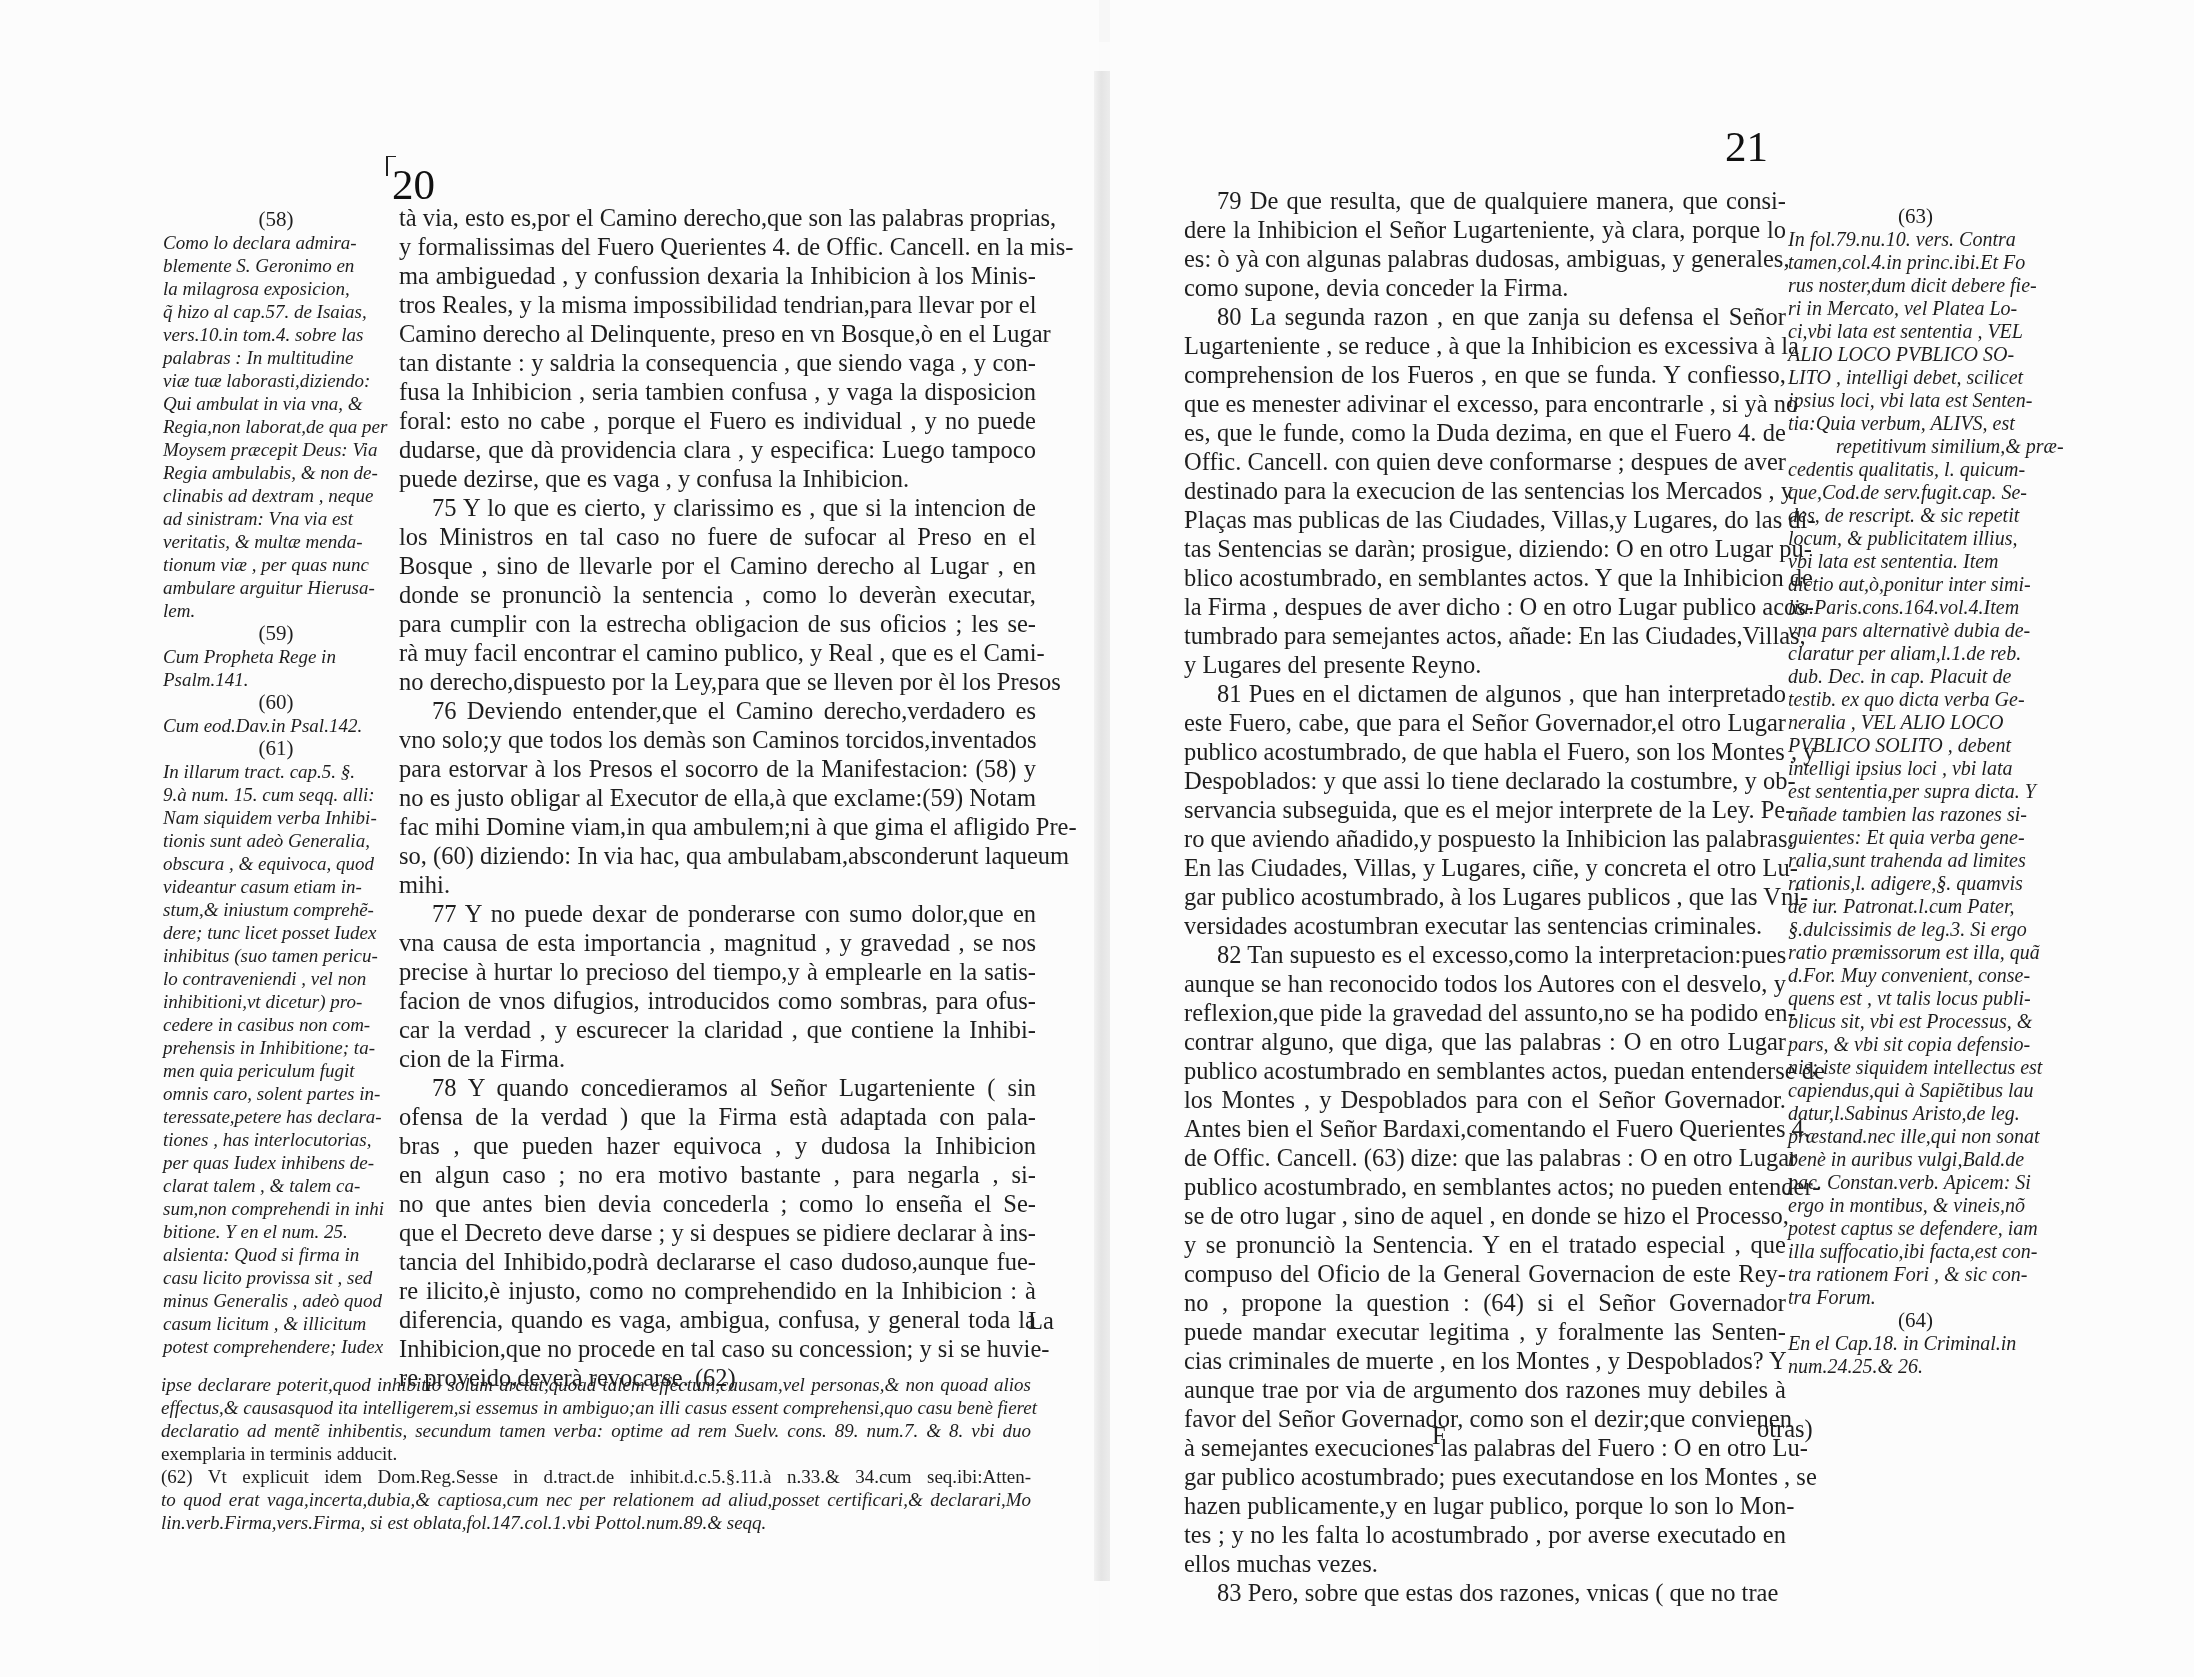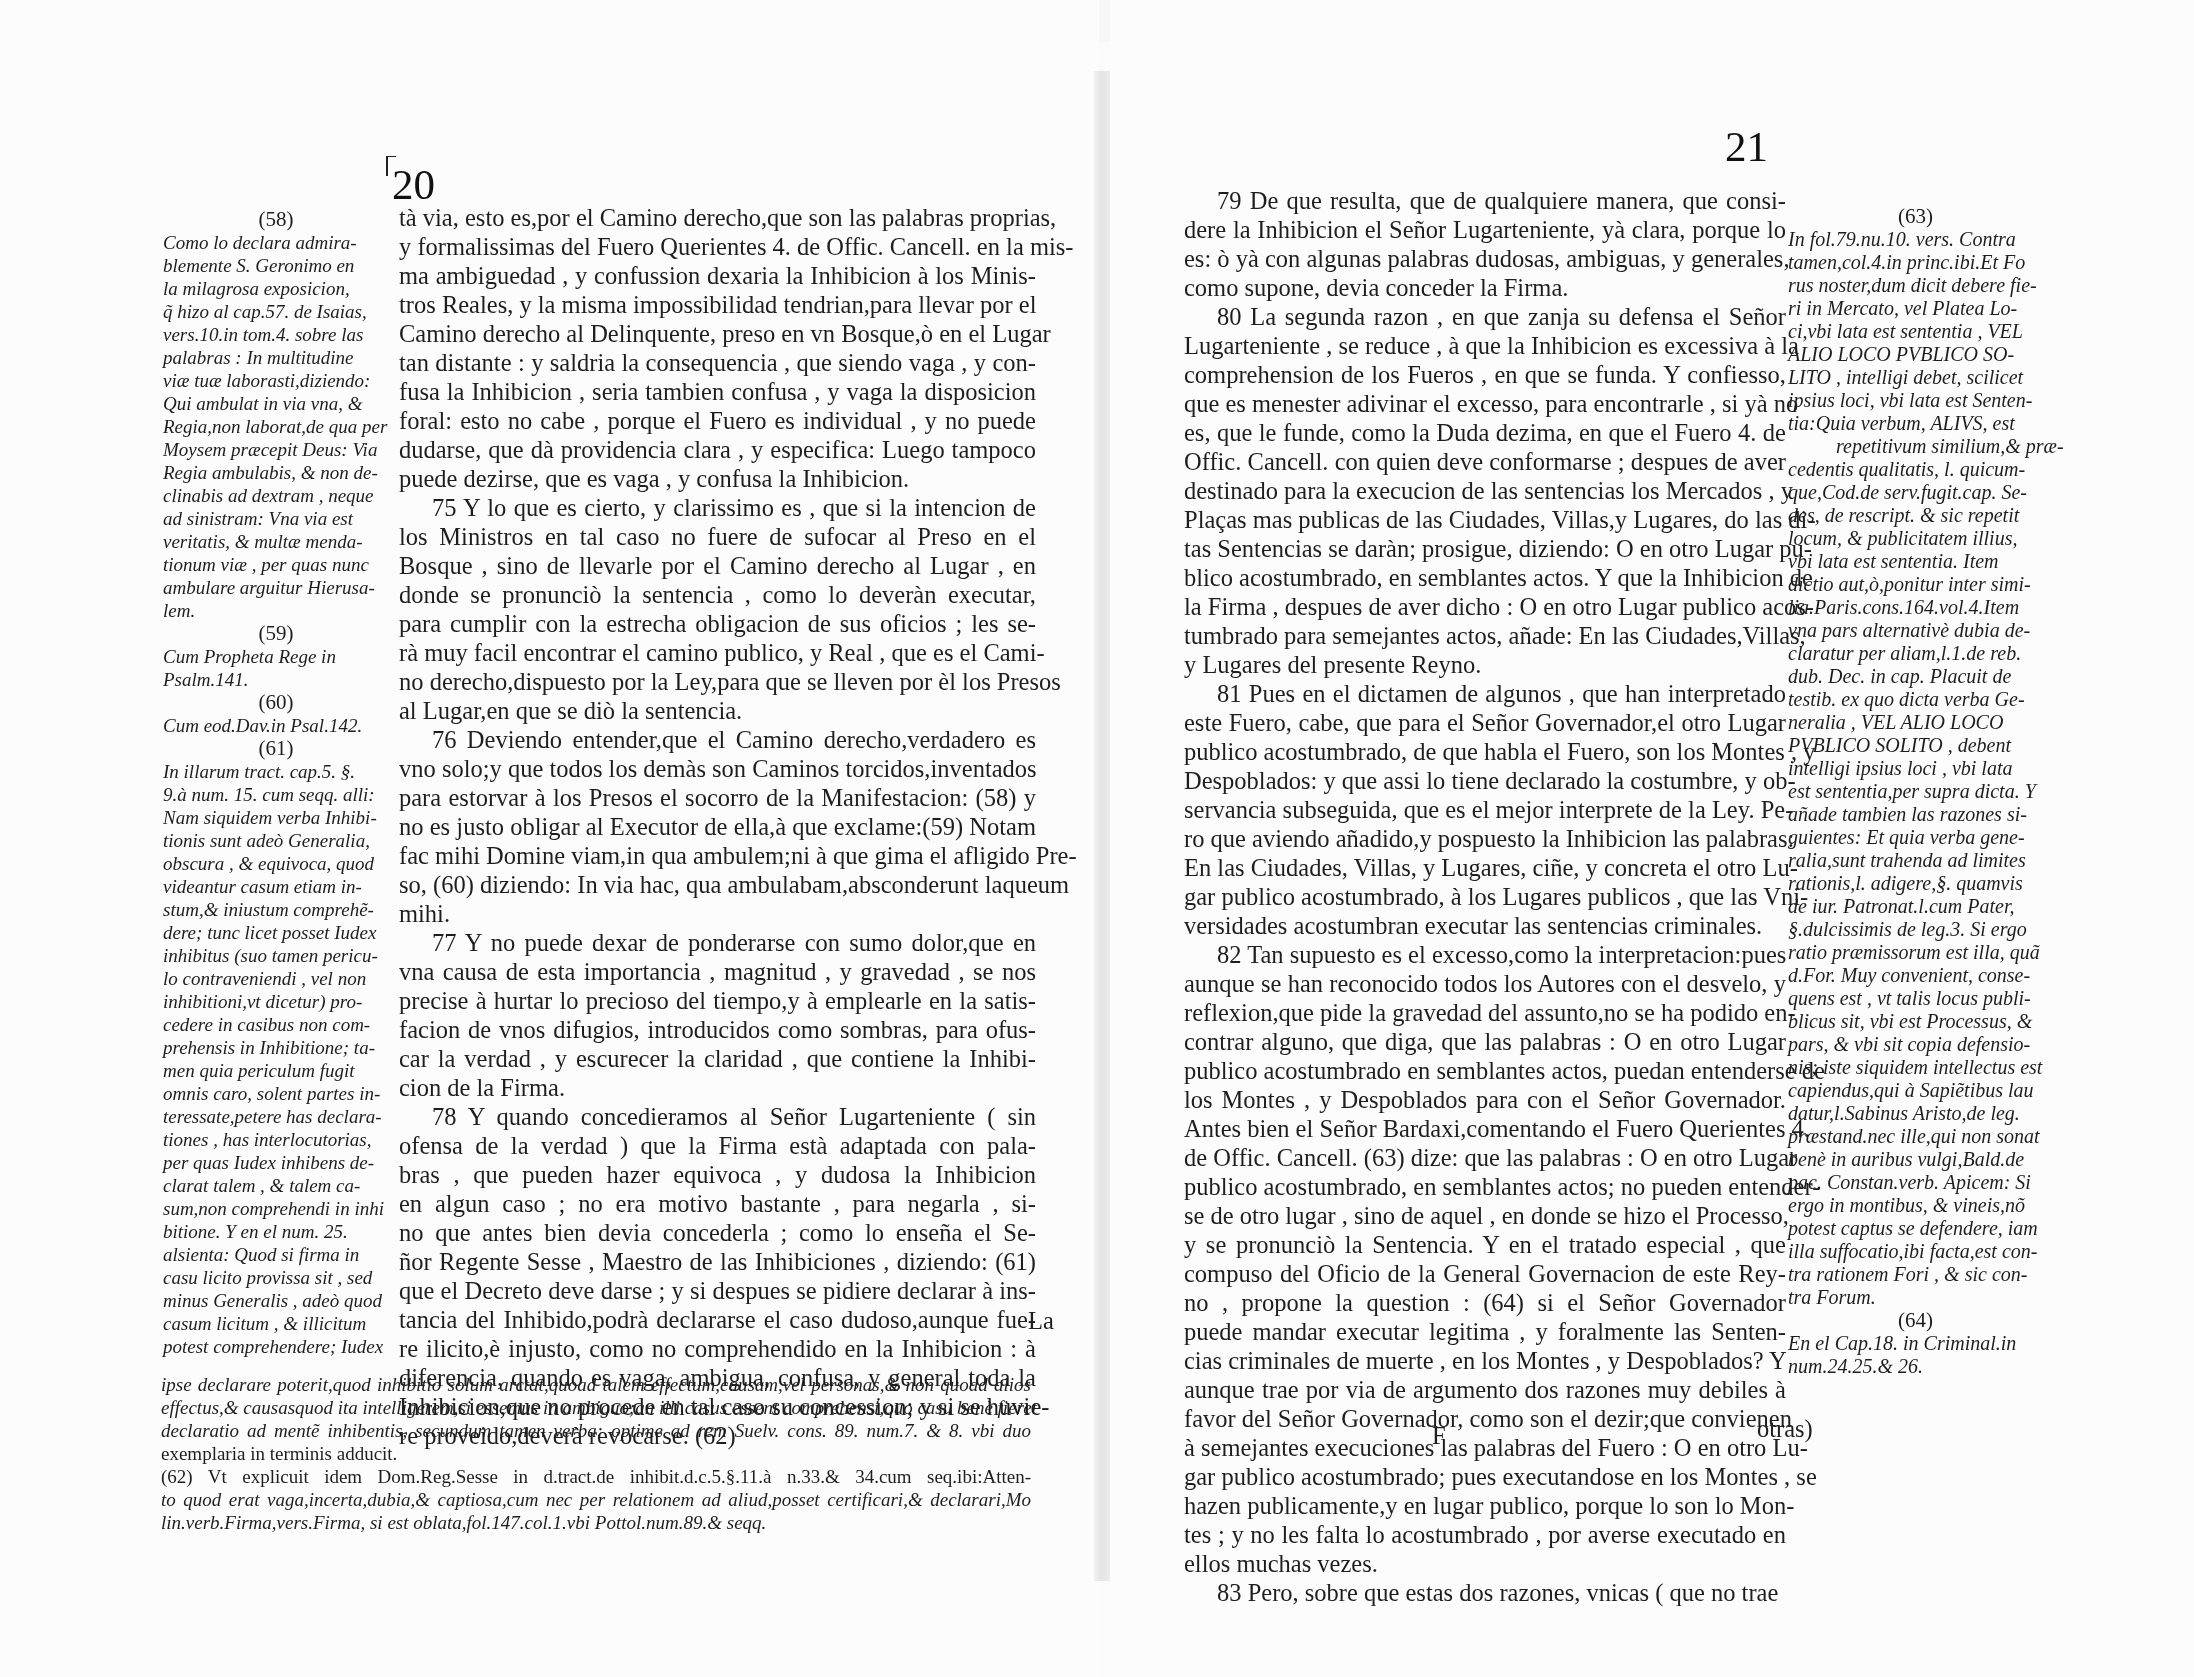--- a/index.html
+++ b/index.html
@@ -119,40 +119,38 @@
       <span class="line">foral: esto no cabe , porque el Fuero es individual , y no puede</span>
       <span class="line">dudarse, que dà providencia clara , y especifica: Luego tampoco</span>
       <span class="line last">puede dezirse, que es vaga , y confusa la Inhibicion.</span>
       <span class="line" style="padding-left: 33px;">75   Y lo que es cierto, y clarissimo es , que si la intencion de</span>
       <span class="line">los Ministros en tal caso no fuere de sufocar al Preso en el</span>
       <span class="line">Bosque , sino de llevarle por el Camino derecho al Lugar , en</span>
       <span class="line">donde se pronunciò la sentencia , como lo deveràn executar,</span>
       <span class="line">para cumplir con la estrecha obligacion de sus oficios ; les se-</span>
       <span class="line">rà muy facil encontrar el camino publico, y Real , que es el Cami-</span>
       <span class="line">no derecho,dispuesto por la Ley,para que se lleven por èl los Presos</span>
-      <span class="line last">al Lugar,en que se diò la sentencia.</span>
       <span class="line" style="padding-left: 33px;">76   Deviendo entender,que el Camino derecho,verdadero es</span>
       <span class="line">vno solo;y que todos los demàs son Caminos torcidos,inventados</span>
       <span class="line">para estorvar à los Presos el socorro de la Manifestacion: (58) y</span>
       <span class="line">no es justo obligar al Executor de ella,à que exclame:(59) Notam</span>
       <span class="line">fac mihi Domine viam,in qua ambulem;ni à que gima el afligido Pre-</span>
       <span class="line">so, (60) diziendo: In via hac, qua ambulabam,absconderunt laqueum</span>
       <span class="line last">mihi.</span>
       <span class="line" style="padding-left: 33px;">77   Y no puede dexar de ponderarse con sumo dolor,que en</span>
       <span class="line">vna causa de esta importancia , magnitud , y gravedad , se nos</span>
       <span class="line">precise à hurtar lo precioso del tiempo,y à emplearle en la satis-</span>
       <span class="line">facion de vnos difugios, introducidos como sombras, para ofus-</span>
       <span class="line">car la verdad , y escurecer la claridad , que contiene la Inhibi-</span>
       <span class="line last">cion de la Firma.</span>
       <span class="line" style="padding-left: 33px;">78   Y quando concedieramos al Señor Lugarteniente ( sin</span>
       <span class="line">ofensa de la verdad ) que la Firma està adaptada con pala-</span>
       <span class="line">bras , que pueden hazer equivoca , y dudosa la Inhibicion</span>
       <span class="line">en algun caso ; no era motivo bastante , para negarla , si-</span>
       <span class="line">no que antes bien devia concederla ; como lo enseña el Se-</span>
-      <span class="line">ñor Regente Sesse , Maestro de las Inhibiciones , diziendo: (61)</span>
       <span class="line">que el Decreto deve darse ; y si despues se pidiere declarar à ins-</span>
       <span class="line">tancia del Inhibido,podrà declararse el caso dudoso,aunque fue-</span>
       <span class="line">re ilicito,è injusto, como no comprehendido en la Inhibicion : à</span>
       <span class="line">diferencia, quando es vaga, ambigua, confusa, y general toda la</span>
       <span class="line">Inhibicion,que no procede en tal caso su concession; y si se huvie-</span>
       <span class="line last">re proveido,deverà revocarse. (62)</span>
     </div>
 
   <div class="sig" id="catchword-left">La</div>
 

